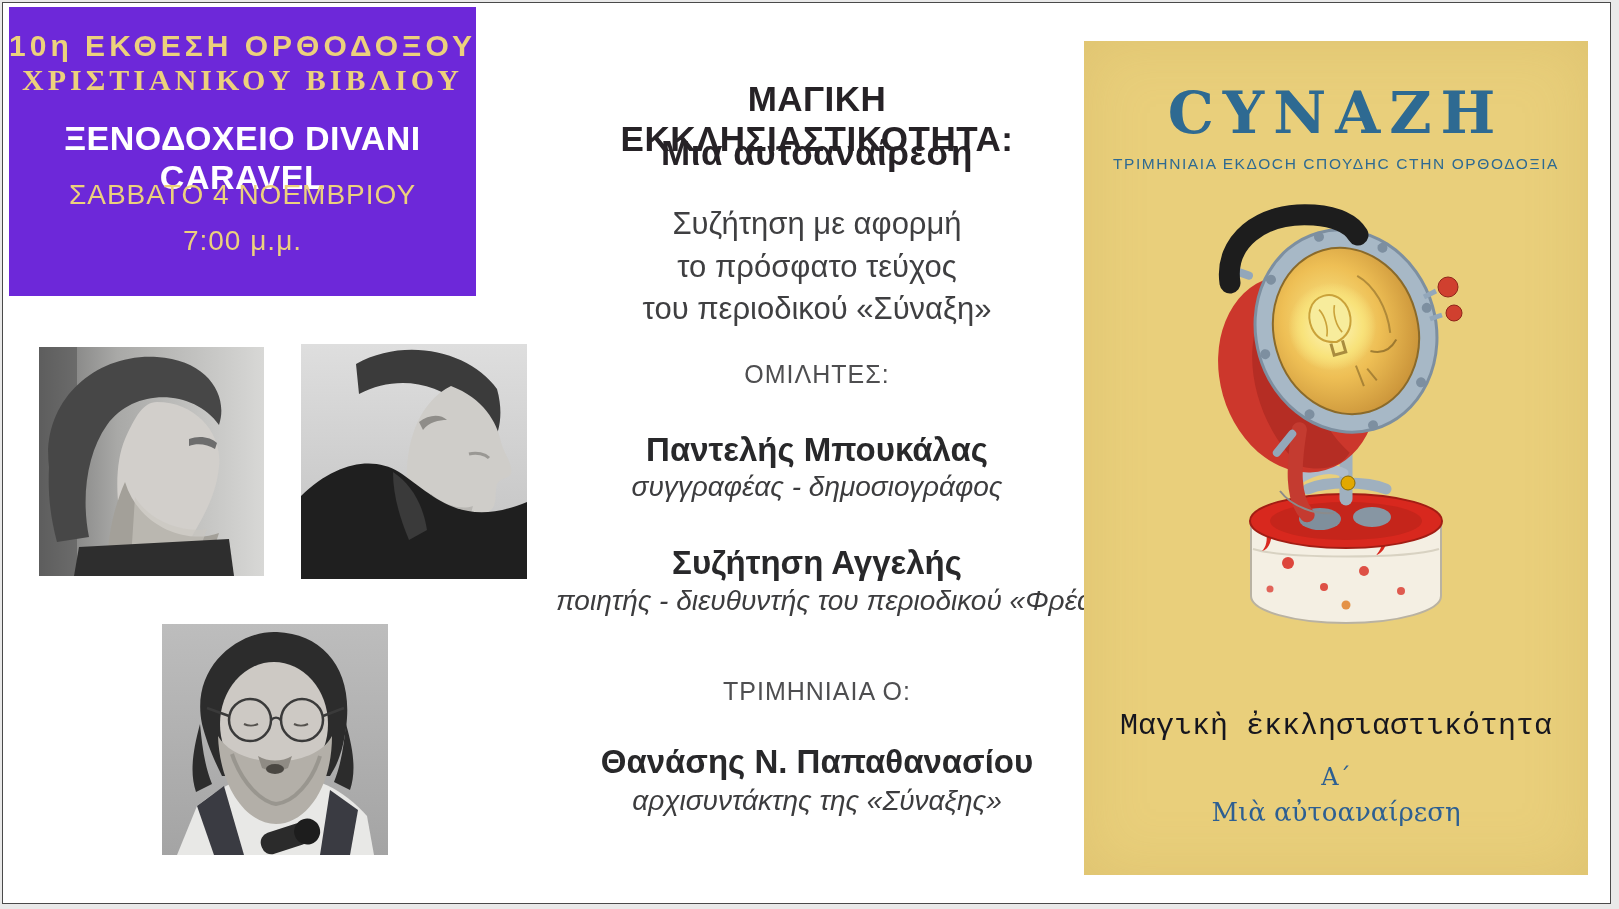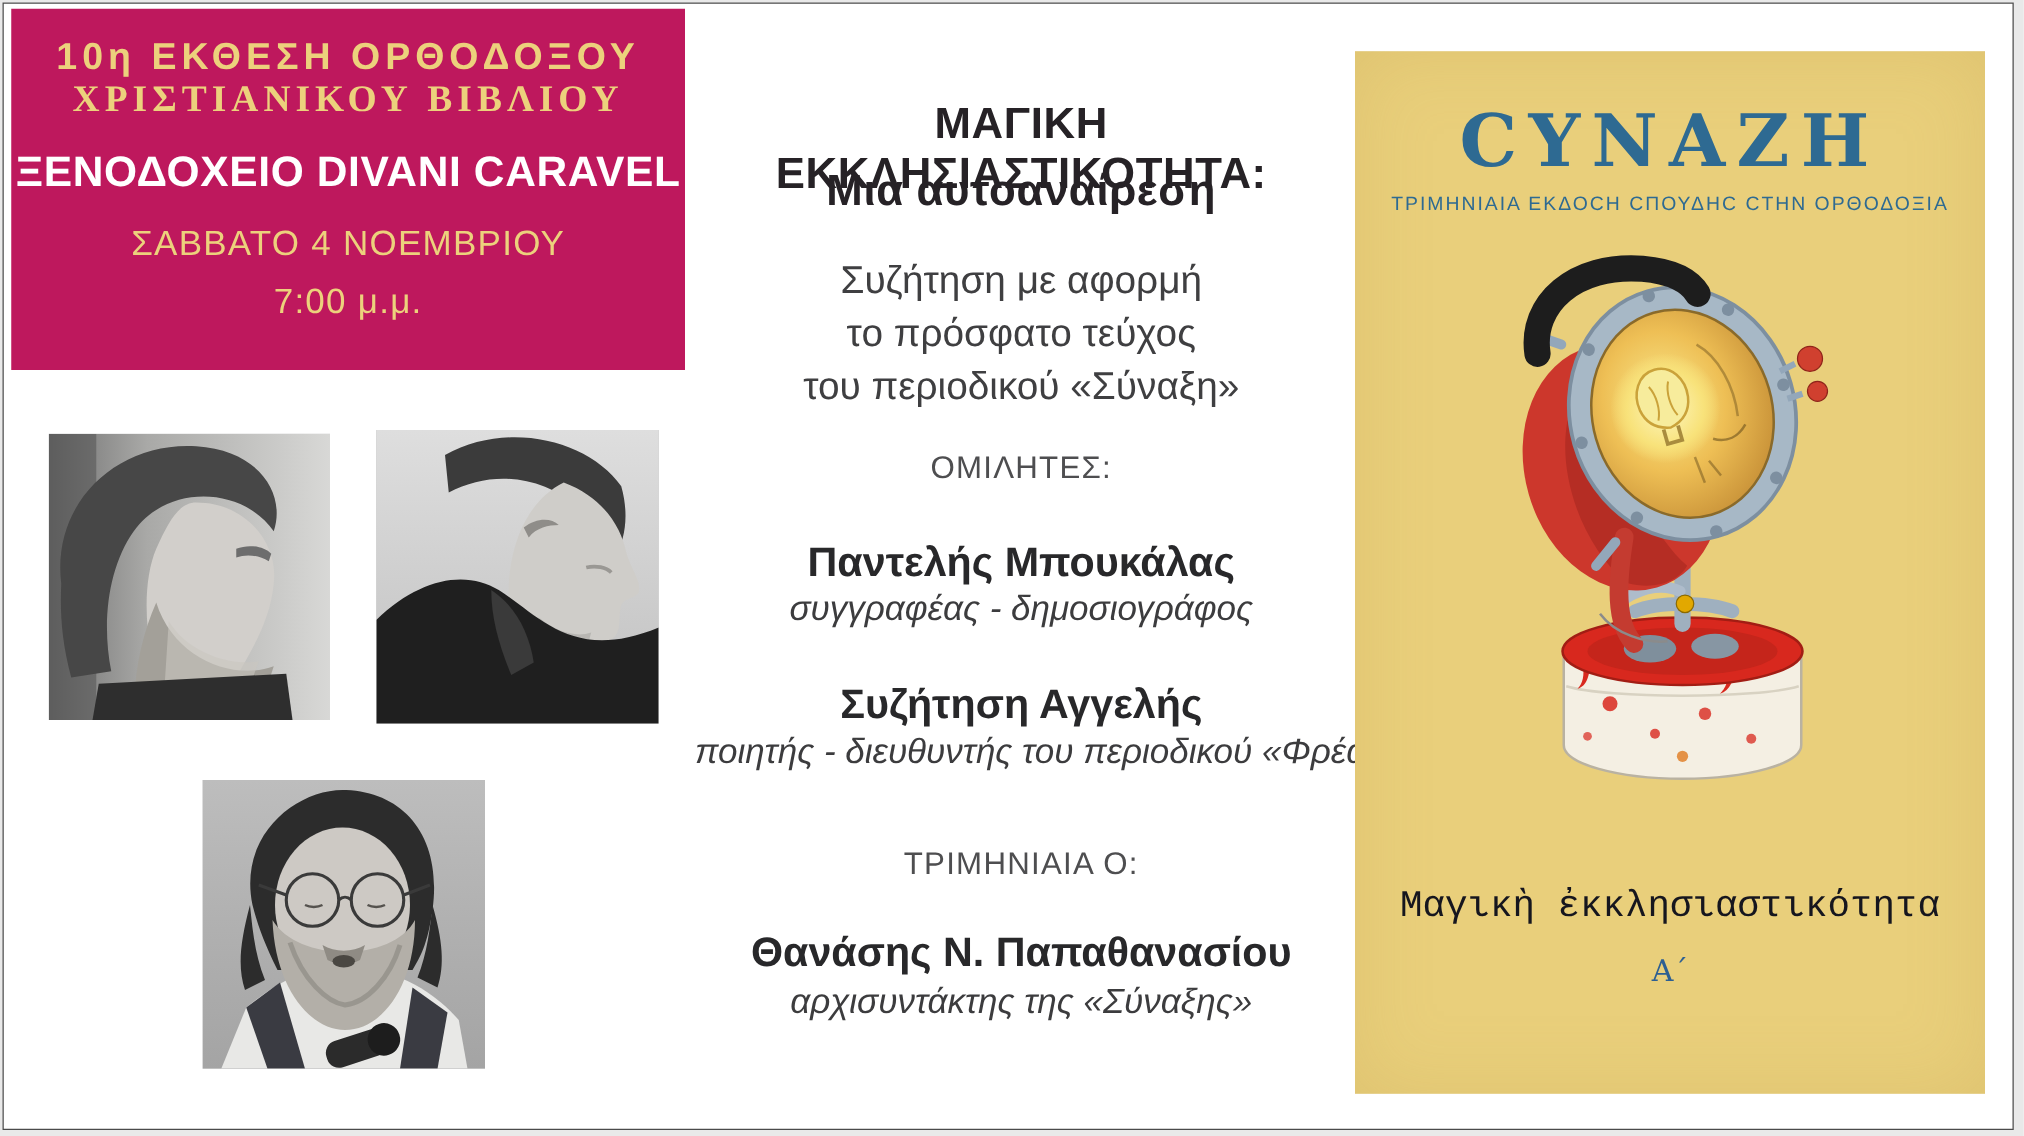--- a/index.html
+++ b/index.html
@@ -15,22 +15,23 @@
     width:1607px;height:900px;
     background:#ffffff;
     border:1px solid #4a4a4a;
     overflow:hidden;
   }
   .abs{position:absolute;}
   .ctr{left:0;right:0;text-align:center;}
 
   
   .banner{
-    left:6px;top:4px;width:539px;height:289px;
-    background:#be185d;
+    left:6px;top:4px;width:431px;height:289px;
+    background:#6d28d9;
+    padding-left:36px;
   }
   .banner .l1,.banner .l2{
     font-weight:bold;font-size:30px;letter-spacing:4px;
     color:#ecd17c;
   }
   .banner .venue{
     font-weight:bold;font-size:34px;letter-spacing:0.5px;
     color:#ffffff;
   }
   .banner .date,.banner .time{
@@ -263,15 +264,16 @@
 
       <circle cx="252" cy="96" r="10" fill="#d0402f" stroke="#8f241a"></circle>
       <circle cx="258" cy="122" r="8" fill="#d0402f" stroke="#8f241a"></circle>
       <path d="M240,100 L228,106 M246,124 L234,128" stroke="#93a7ba" stroke-width="5"></path>
 
       <path d="M84,300 C96,316 120,324 138,322" stroke="#8b8b8b" stroke-width="2" fill="none"></path>
     </svg>
 
     <div class="abs ctr issue-title">Μαγικὴ ἐκκλησιαστικότητα</div>
     <div class="abs ctr issue-part">Α΄</div>
+    <div class="abs ctr issue-sub">Μιὰ αὐτοαναίρεση</div>
   </div>
 
 </div>
 
 </body></html>

